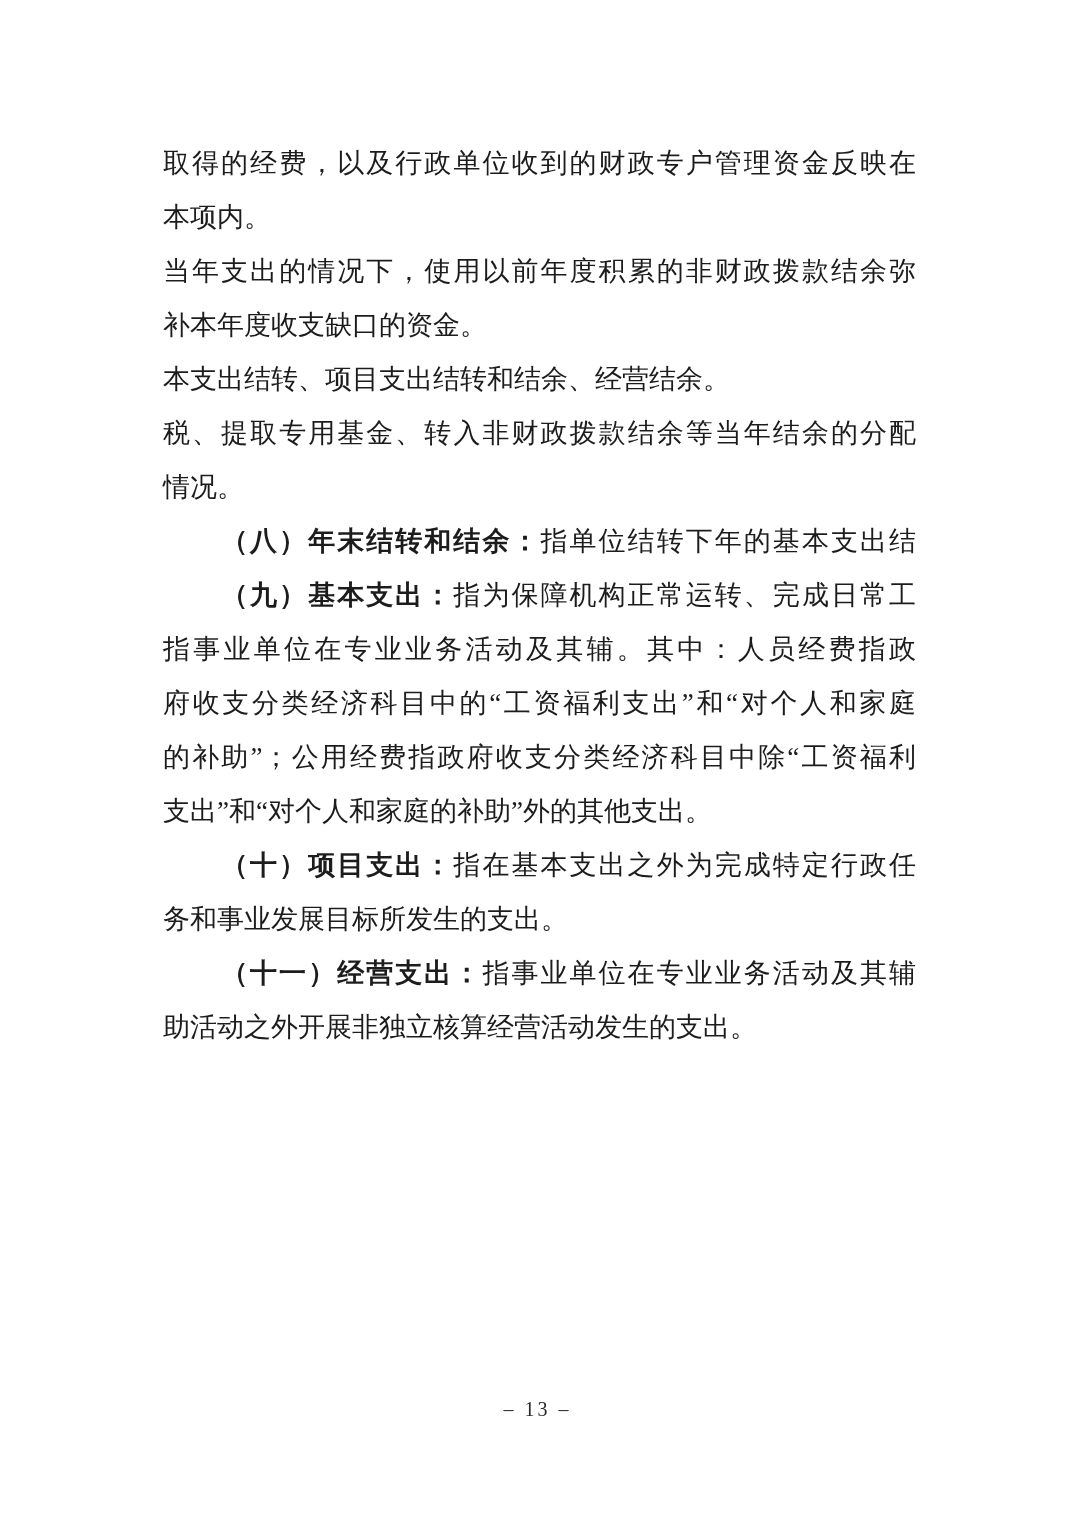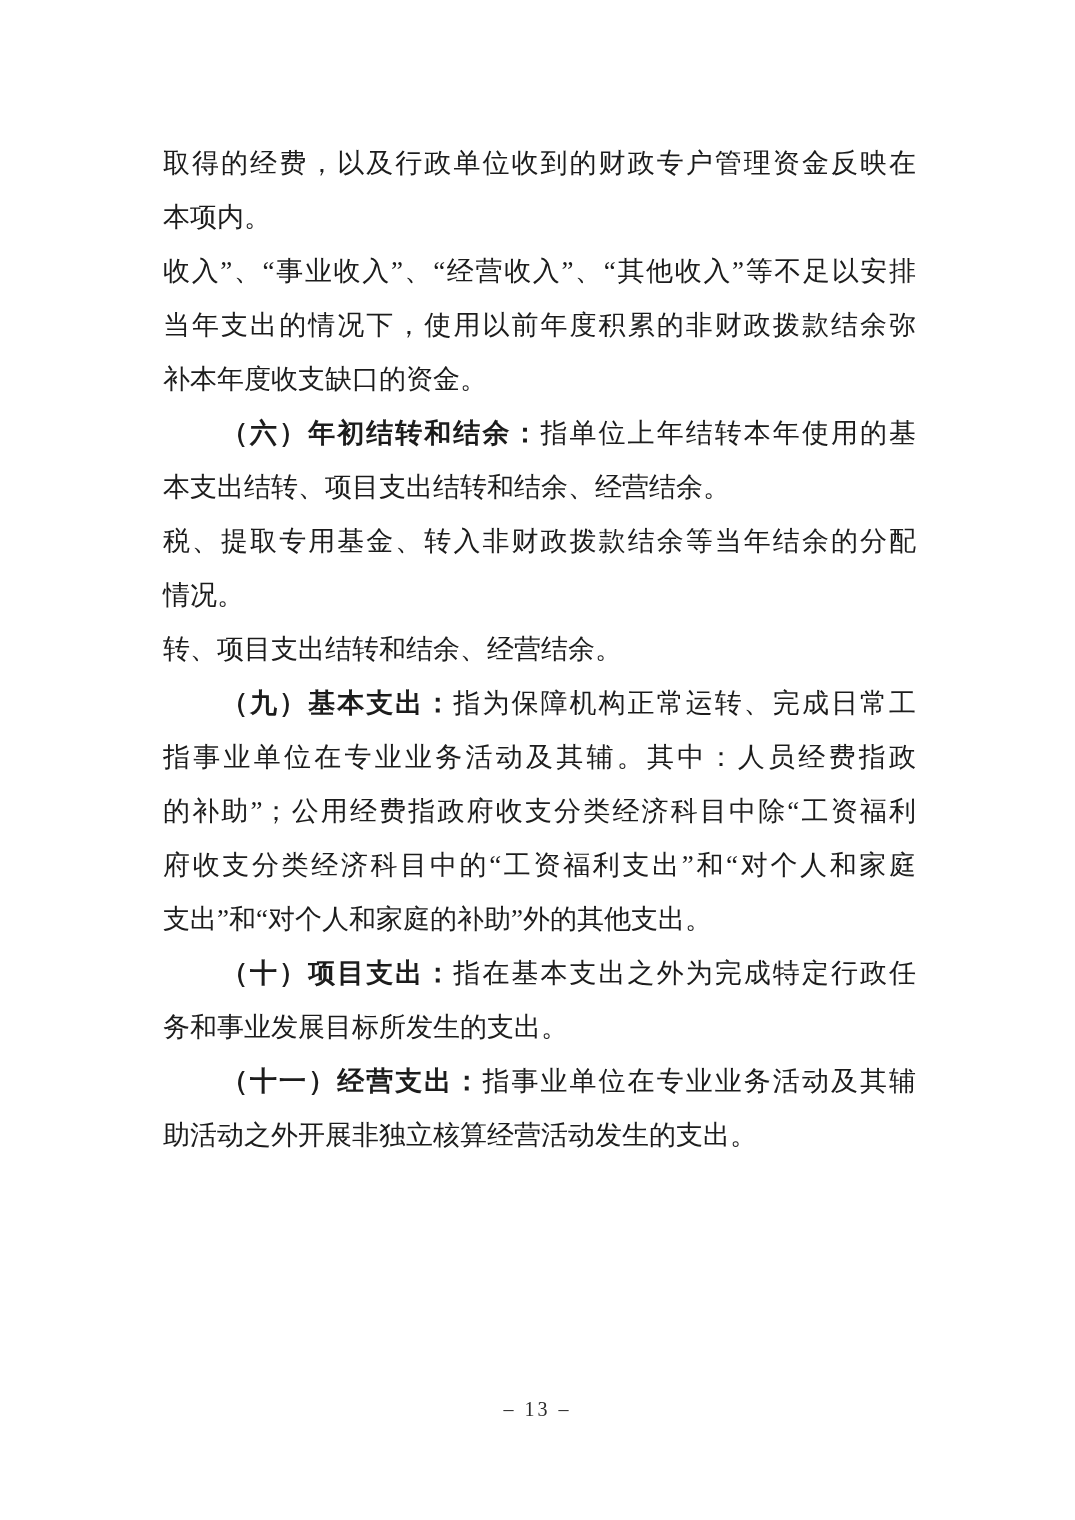--- a/index.html
+++ b/index.html
@@ -53,32 +53,30 @@
     color: #2a2a2a;
   }
 </style>
 </head>
 <body>
 
 <div class="page">
   <div class="text-block">
       <div class="line fill"><span class="seg">取得的经费，以及行政单位收到的财政专户管理资金反映在</span></div>
       <div class="line"><span class="seg">本项内。</span></div>
-      <div class="line fill"><span class="seg">收入”、“事业收入”、“经营收入”、“其他收入”等不足以安排</span></div>
       <div class="line fill"><span class="seg">当年支出的情况下，使用以前年度积累的非财政拨款结余弥</span></div>
       <div class="line"><span class="seg">补本年度收支缺口的资金。</span></div>
-      <div class="line indent fill"><span class="seg bold">（六）年初结转和结余：</span><span class="seg">指单位上年结转本年使用的基</span></div>
       <div class="line"><span class="seg">本支出结转、项目支出结转和结余、经营结余。</span></div>
       <div class="line fill"><span class="seg">税、提取专用基金、转入非财政拨款结余等当年结余的分配</span></div>
       <div class="line"><span class="seg">情况。</span></div>
-      <div class="line"><span class="seg">转、项目支出结转和结余、经营结余。</span></div>
+      <div class="line indent fill"><span class="seg bold">（八）年末结转和结余：</span><span class="seg">指单位结转下年的基本支出结</span></div>
       <div class="line indent fill"><span class="seg bold">（九）基本支出：</span><span class="seg">指为保障机构正常运转、完成日常工</span></div>
       <div class="line fill"><span class="seg">指事业单位在专业业务活动及其辅。其中：人员经费指政</span></div>
+      <div class="line fill"><span class="seg">府收支分类经济科目中的“工资福利支出”和“对个人和家庭</span></div>
       <div class="line fill"><span class="seg">的补助”；公用经费指政府收支分类经济科目中除“工资福利</span></div>
-      <div class="line fill"><span class="seg">府收支分类经济科目中的“工资福利支出”和“对个人和家庭</span></div>
       <div class="line"><span class="seg">支出”和“对个人和家庭的补助”外的其他支出。</span></div>
       <div class="line indent fill"><span class="seg bold">（十）项目支出：</span><span class="seg">指在基本支出之外为完成特定行政任</span></div>
       <div class="line"><span class="seg">务和事业发展目标所发生的支出。</span></div>
       <div class="line indent fill"><span class="seg bold">（十一）经营支出：</span><span class="seg">指事业单位在专业业务活动及其辅</span></div>
       <div class="line"><span class="seg">助活动之外开展非独立核算经营活动发生的支出。</span></div>
     </div>
   <div class="footer">– 13 –</div>
 </div>
 
 </body></html>

